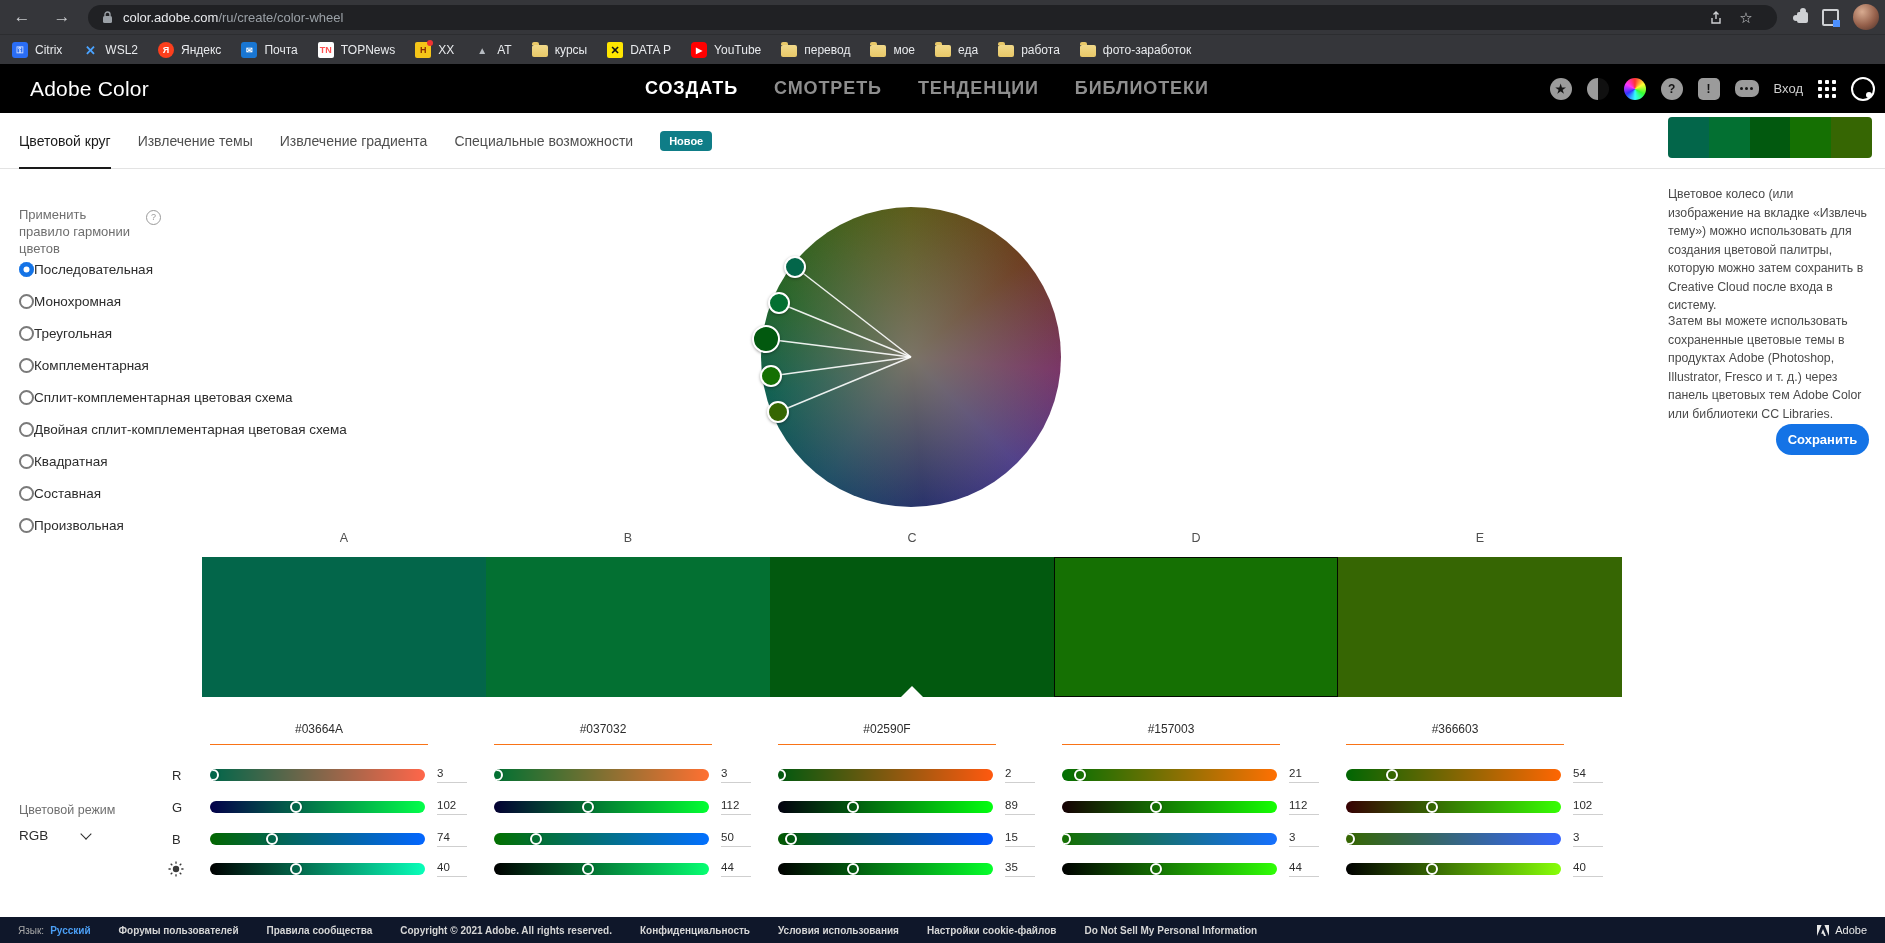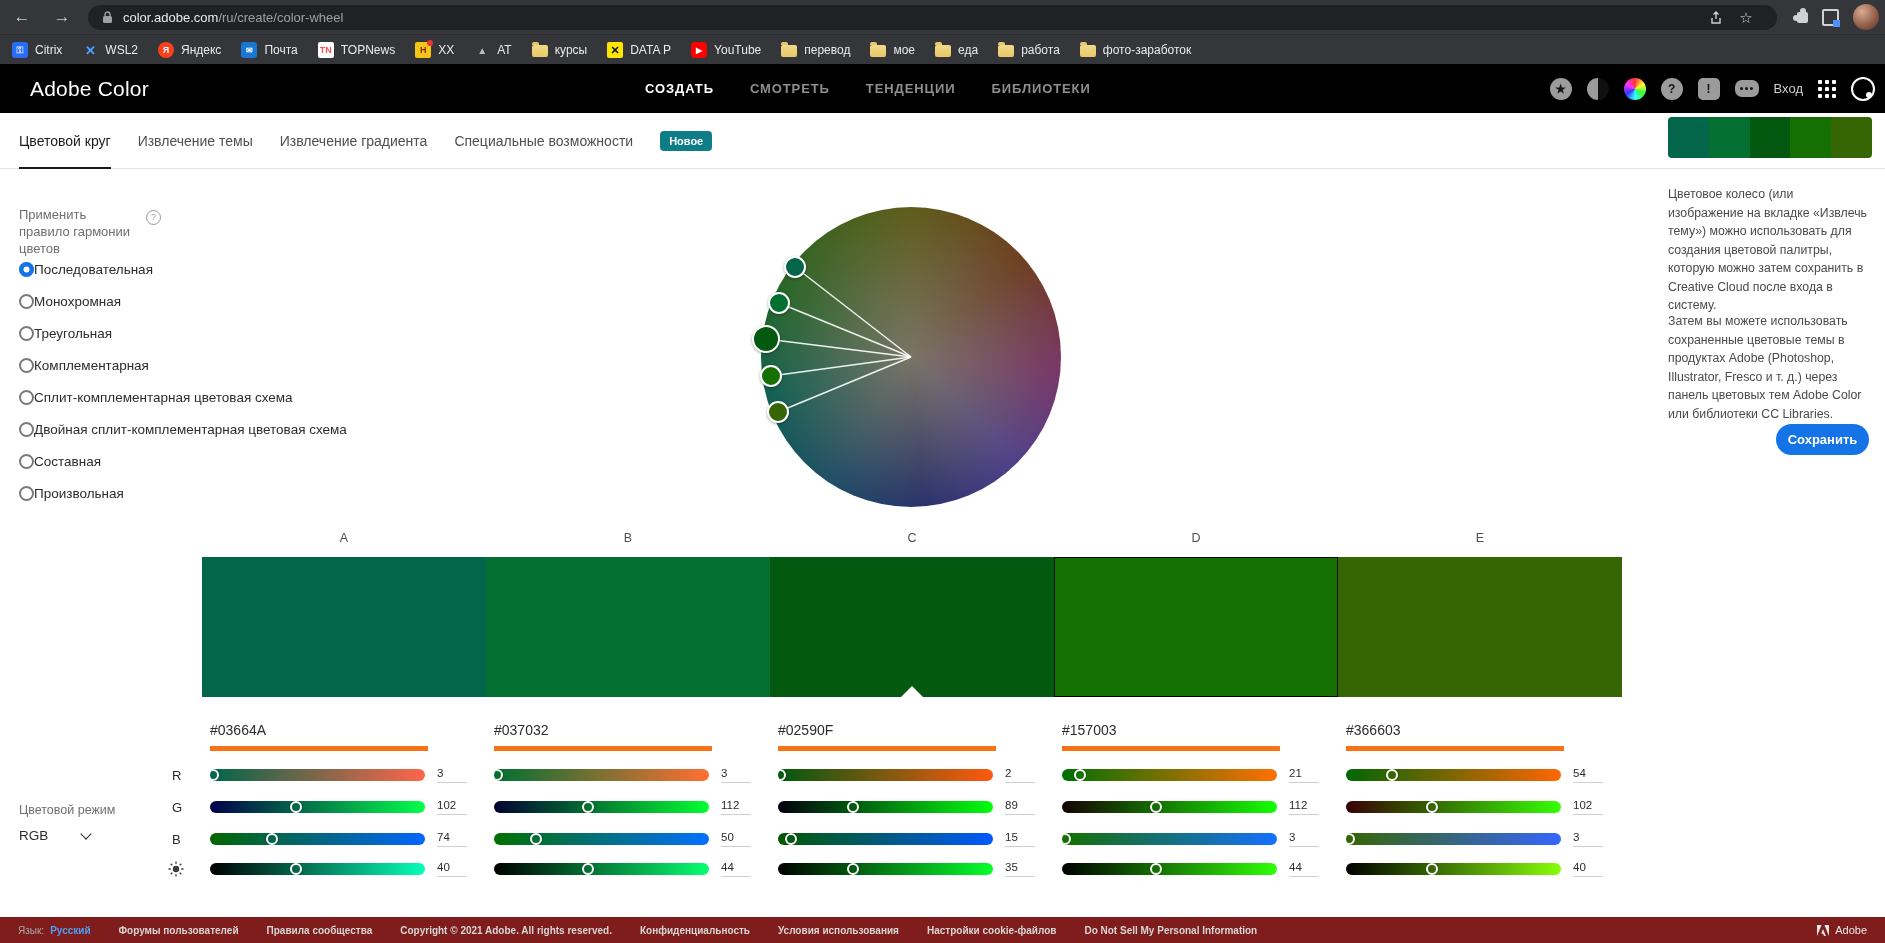--- a/index.html
+++ b/index.html
@@ -36,21 +36,21 @@
   .i-x-blue{color:#4aa3ff;font-size:13px;}
   .i-x-yellow{background:#ffe600;color:#111;border-radius:2px;font-size:11px;}
   .i-tn{color:#ff5252;font-size:9px;background:#fff;border-radius:2px;}
   .i-h-badge{background:#f5c518;color:#8b2d00;border-radius:2px;position:relative;}
   .i-h-badge::after{content:'';position:absolute;top:-2px;right:-2px;width:6px;height:6px;background:#e33;border-radius:50%;}
   .i-at-gray{color:#b7bcc2;font-size:10px;}
   
   .app-header{position:absolute;top:64px;left:0;right:0;height:49px;background:#000;}
   .brand{position:absolute;left:30px;top:13px;color:#fff;font-size:21px;font-weight:400;letter-spacing:.2px;}
   .main-nav{position:absolute;left:645px;top:0;height:49px;display:flex;align-items:center;gap:36px;}
-  .main-nav .nav-item{font-size:13px;font-weight:bold;letter-spacing:.9px;color:#8e8e8e;cursor:pointer;}
+  .main-nav .nav-item{font-size:18px;font-weight:bold;letter-spacing:.9px;color:#8e8e8e;cursor:pointer;}
   .main-nav .nav-item.active{color:#fff;}
   .header-icons{position:absolute;right:10px;top:0;height:49px;display:flex;align-items:center;gap:15px;}
   .hic{width:22px;height:22px;border-radius:50%;background:#9b9b9b;display:flex;align-items:center;justify-content:center;
        font-size:12px;font-weight:bold;color:#141414;}
   .hic.sq{border-radius:5px;}
   .hic.wheelic{background:conic-gradient(#f33,#ff3,#3f3,#3ff,#33f,#f3f,#f33);}
   .hic.contrast{background:linear-gradient(90deg,#9b9b9b 50%,#101010 50%);}
   .hic.chat{width:24px;height:17px;border-radius:7px;gap:2px;}
   .dot3{width:3px;height:3px;background:#141414;border-radius:50%;}
   .signin{color:#cfcfcf;font-size:13px;}
@@ -85,40 +85,40 @@
   .wheel svg{position:absolute;inset:0;}
   .w-handle{position:absolute;border:2.5px solid #fff;border-radius:50%;box-sizing:border-box;
             box-shadow:0 1px 3px rgba(0,0,0,.35);}
   
   .band-label{position:absolute;top:531px;width:284px;text-align:center;font-size:12.5px;color:#4f4f4f;}
   .band{position:absolute;left:202px;top:557px;width:1420px;height:140px;display:flex;}
   .band .seg{flex:1;cursor:pointer;}
   .band .seg.selected{box-shadow:inset 0 0 0 1px rgba(0,0,0,.9);}
   .band-pointer{position:absolute;left:901px;top:686px;width:0;height:0;
                 border-left:11px solid transparent;border-right:11px solid transparent;border-bottom:11px solid #fff;}
-  .hex-field{position:absolute;top:722px;width:218px;font-size:14px;color:#2c2c2c;padding-bottom:8px;
-             border-bottom:5px solid #f97316;cursor:text;}
+  .hex-field{position:absolute;top:722px;width:218px;font-size:12px;color:#2c2c2c;padding-bottom:8px;
+             border-bottom:1px solid #f97316;cursor:text;text-align:center;}
   .srow-label{position:absolute;left:172px;width:20px;font-size:13px;color:#2c2c2c;}
   .strack{position:absolute;width:215px;height:12px;border-radius:6px;overflow:hidden;cursor:pointer;}
   .shandle{position:absolute;top:0;width:8px;height:8px;border:2px solid #fff;border-radius:50%;
            box-shadow:0 0 2px rgba(0,0,0,.4);}
   .sval{position:absolute;width:30px;font-size:11.5px;color:#2c2c2c;border-bottom:1px solid #cfcfcf;
         padding-bottom:3px;cursor:text;}
   .sun{position:absolute;left:168px;}
   
   .cmode-label{position:absolute;left:19px;top:803px;font-size:12.5px;color:#6e6e6e;}
   .cmode-value{position:absolute;left:19px;top:828px;font-size:13.5px;color:#2c2c2c;display:flex;align-items:center;gap:34px;cursor:pointer;}
   .chev{width:7px;height:7px;border-right:1.5px solid #2c2c2c;border-bottom:1.5px solid #2c2c2c;
         transform:rotate(45deg);margin-top:-4px;}
   
   .side-para{position:absolute;left:1668px;width:202px;font-size:12.3px;line-height:18.5px;color:#4a4a4a;}
   .save-btn{position:absolute;left:1776px;top:424px;width:93px;height:31px;border-radius:16px;color:#fff;
             font-size:13px;font-weight:bold;display:flex;align-items:center;justify-content:center;cursor:pointer;}
   
-  .footer{position:absolute;left:0;right:0;bottom:0;height:26px;background:#7f1d1d;display:flex;align-items:center;
+  .footer{position:absolute;left:0;right:0;bottom:0;height:26px;background:#0f172a;display:flex;align-items:center;
           padding:0 18px;gap:28px;font-size:10px;color:#d6d6d6;box-sizing:border-box;}
   .footer .lang-label{color:#a8a8a8;}
   .footer .lang-value{color:#4b9ff5;font-weight:bold;margin-left:-22px;}
   .footer .flink{font-weight:bold;white-space:nowrap;cursor:pointer;}
   .footer-brand{margin-left:auto;display:flex;align-items:center;gap:6px;font-size:11px;color:#e8e8e8;}
 </style>
 </head>
 <body>
 
 <div id="app">
@@ -285,20 +285,24 @@
         <span class="radio"></span>
         <span class="rule-label">Комплементарная</span>
       </div>
       <div class="rule">
         <span class="radio"></span>
         <span class="rule-label">Сплит-комплементарная цветовая схема</span>
       </div>
       <div class="rule">
         <span class="radio"></span>
         <span class="rule-label">Двойная сплит-комплементарная цветовая схема</span>
+      </div>
+      <div class="rule">
+        <span class="radio"></span>
+        <span class="rule-label">Квадратная</span>
       </div>
       <div class="rule">
         <span class="radio"></span>
         <span class="rule-label">Составная</span>
       </div>
       <div class="rule">
         <span class="radio"></span>
         <span class="rule-label">Произвольная</span>
       </div>
     </div>

